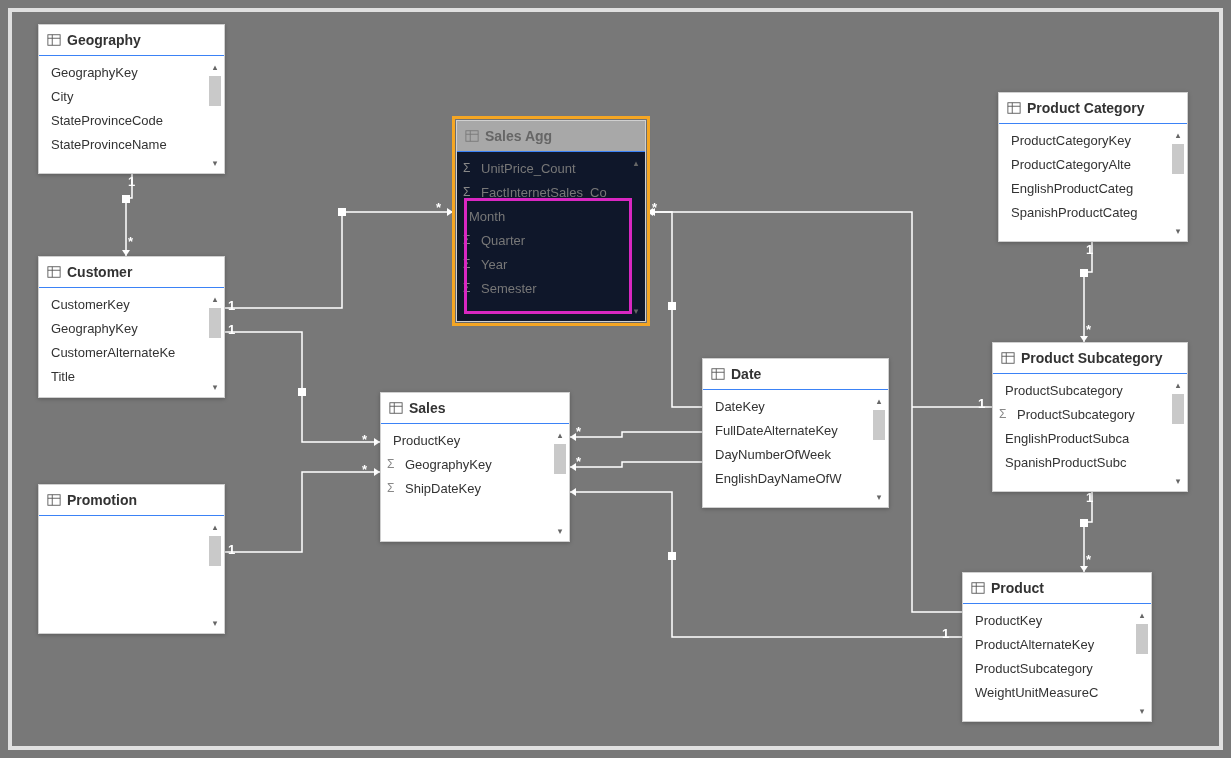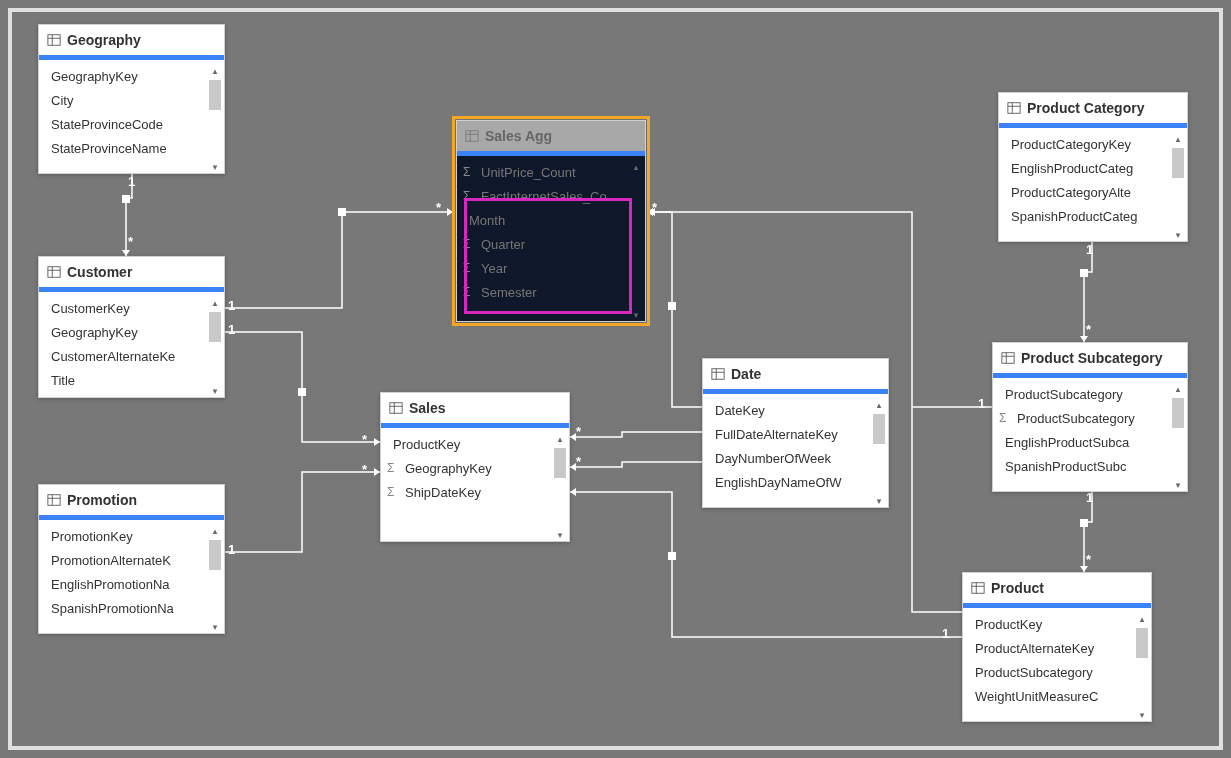--- a/index.html
+++ b/index.html
@@ -1,19 +1,19 @@
 <!DOCTYPE html>
 <html><head>
 <meta charset="utf-8">
 <style>
   html,body{margin:0;padding:0;width:1231px;height:758px;font-family:"Segoe UI",Arial,sans-serif;background:#787878;overflow:hidden}
   .canvas{position:absolute;left:8px;top:8px;width:1215px;height:742px;background:#787878;border:4px solid #e0e0e0;box-sizing:border-box}
   svg.lines{position:absolute;left:0;top:0;width:1207px;height:734px;pointer-events:none}
   .tbl{position:absolute;background:#fff;border:1px solid #d0d0d0;box-shadow:0 1px 4px rgba(0,0,0,.25);}
-  .tbl .hdr{display:flex;align-items:center;height:30px;padding:0 8px;font-weight:600;font-size:14px;color:#333;border-bottom:5px solid #3b82f6}
+  .tbl .hdr{display:flex;align-items:center;height:30px;padding:0 8px;font-weight:600;font-size:14px;color:#333;border-bottom:1px solid #3b82f6}
   .tbl .hdr .ic{margin-right:6px;display:inline-flex}
   .tbl .body{position:relative;height:calc(100% - 30px);overflow:hidden}
   .tbl .flds{padding:4px 0 4px 0;}
   .tbl .fld{display:flex;align-items:center;height:24px;padding:0 6px 0 12px;font-size:13px;color:#333;white-space:nowrap;overflow:hidden;text-overflow:clip}
   .tbl .fld .sig{position:absolute;left:6px;color:#888;font-size:12px}
   .tbl .fld.sigma{padding-left:24px}
   .tbl .scroll{position:absolute;right:2px;top:4px;bottom:4px;width:14px}
   .tbl .scroll .up,.tbl .scroll .down{position:absolute;left:0;width:14px;height:14px;display:flex;align-items:center;justify-content:center;color:#666;font-size:9px}
   .tbl .scroll .up{top:0}
   .tbl .scroll .down{bottom:0}
@@ -153,26 +153,20 @@
       <span class="ic tblicon">
           <svg viewBox="0 0 16 16">
             <rect x="1" y="2" width="14" height="12" fill="none" stroke="#555"></rect>
             <line x1="1" y1="6" x2="15" y2="6" stroke="#555"></line>
             <line x1="6" y1="2" x2="6" y2="14" stroke="#555"></line>
           </svg>
         </span>
       <span>Promotion</span>
     </div>
     <div class="body">
-      <div class="flds">
-        <div class="fld">PromotionKey</div>
-        <div class="fld">PromotionAlternateK</div>
-        <div class="fld">EnglishPromotionNa</div>
-        <div class="fld">SpanishPromotionNa</div>
-      </div>
       <div class="scroll">
           <div class="up">▴</div>
           <div class="thumb"></div>
           <div class="down">▾</div>
         </div>
     </div>
   </div>
 
   <div class="tbl dim" style="left:444px;top:108px;width:188px;height:200px">
     <div class="hdr">
@@ -286,22 +280,22 @@
             <rect x="1" y="2" width="14" height="12" fill="none" stroke="#555"></rect>
             <line x1="1" y1="6" x2="15" y2="6" stroke="#555"></line>
             <line x1="6" y1="2" x2="6" y2="14" stroke="#555"></line>
           </svg>
         </span>
       <span>Product Category</span>
     </div>
     <div class="body">
       <div class="flds">
         <div class="fld">ProductCategoryKey</div>
+        <div class="fld">ProductCategoryAlte</div>
         <div class="fld">EnglishProductCateg</div>
-        <div class="fld">ProductCategoryAlte</div>
         <div class="fld">SpanishProductCateg</div>
       </div>
       <div class="scroll">
           <div class="up">▴</div>
           <div class="thumb"></div>
           <div class="down">▾</div>
         </div>
     </div>
   </div>
 

